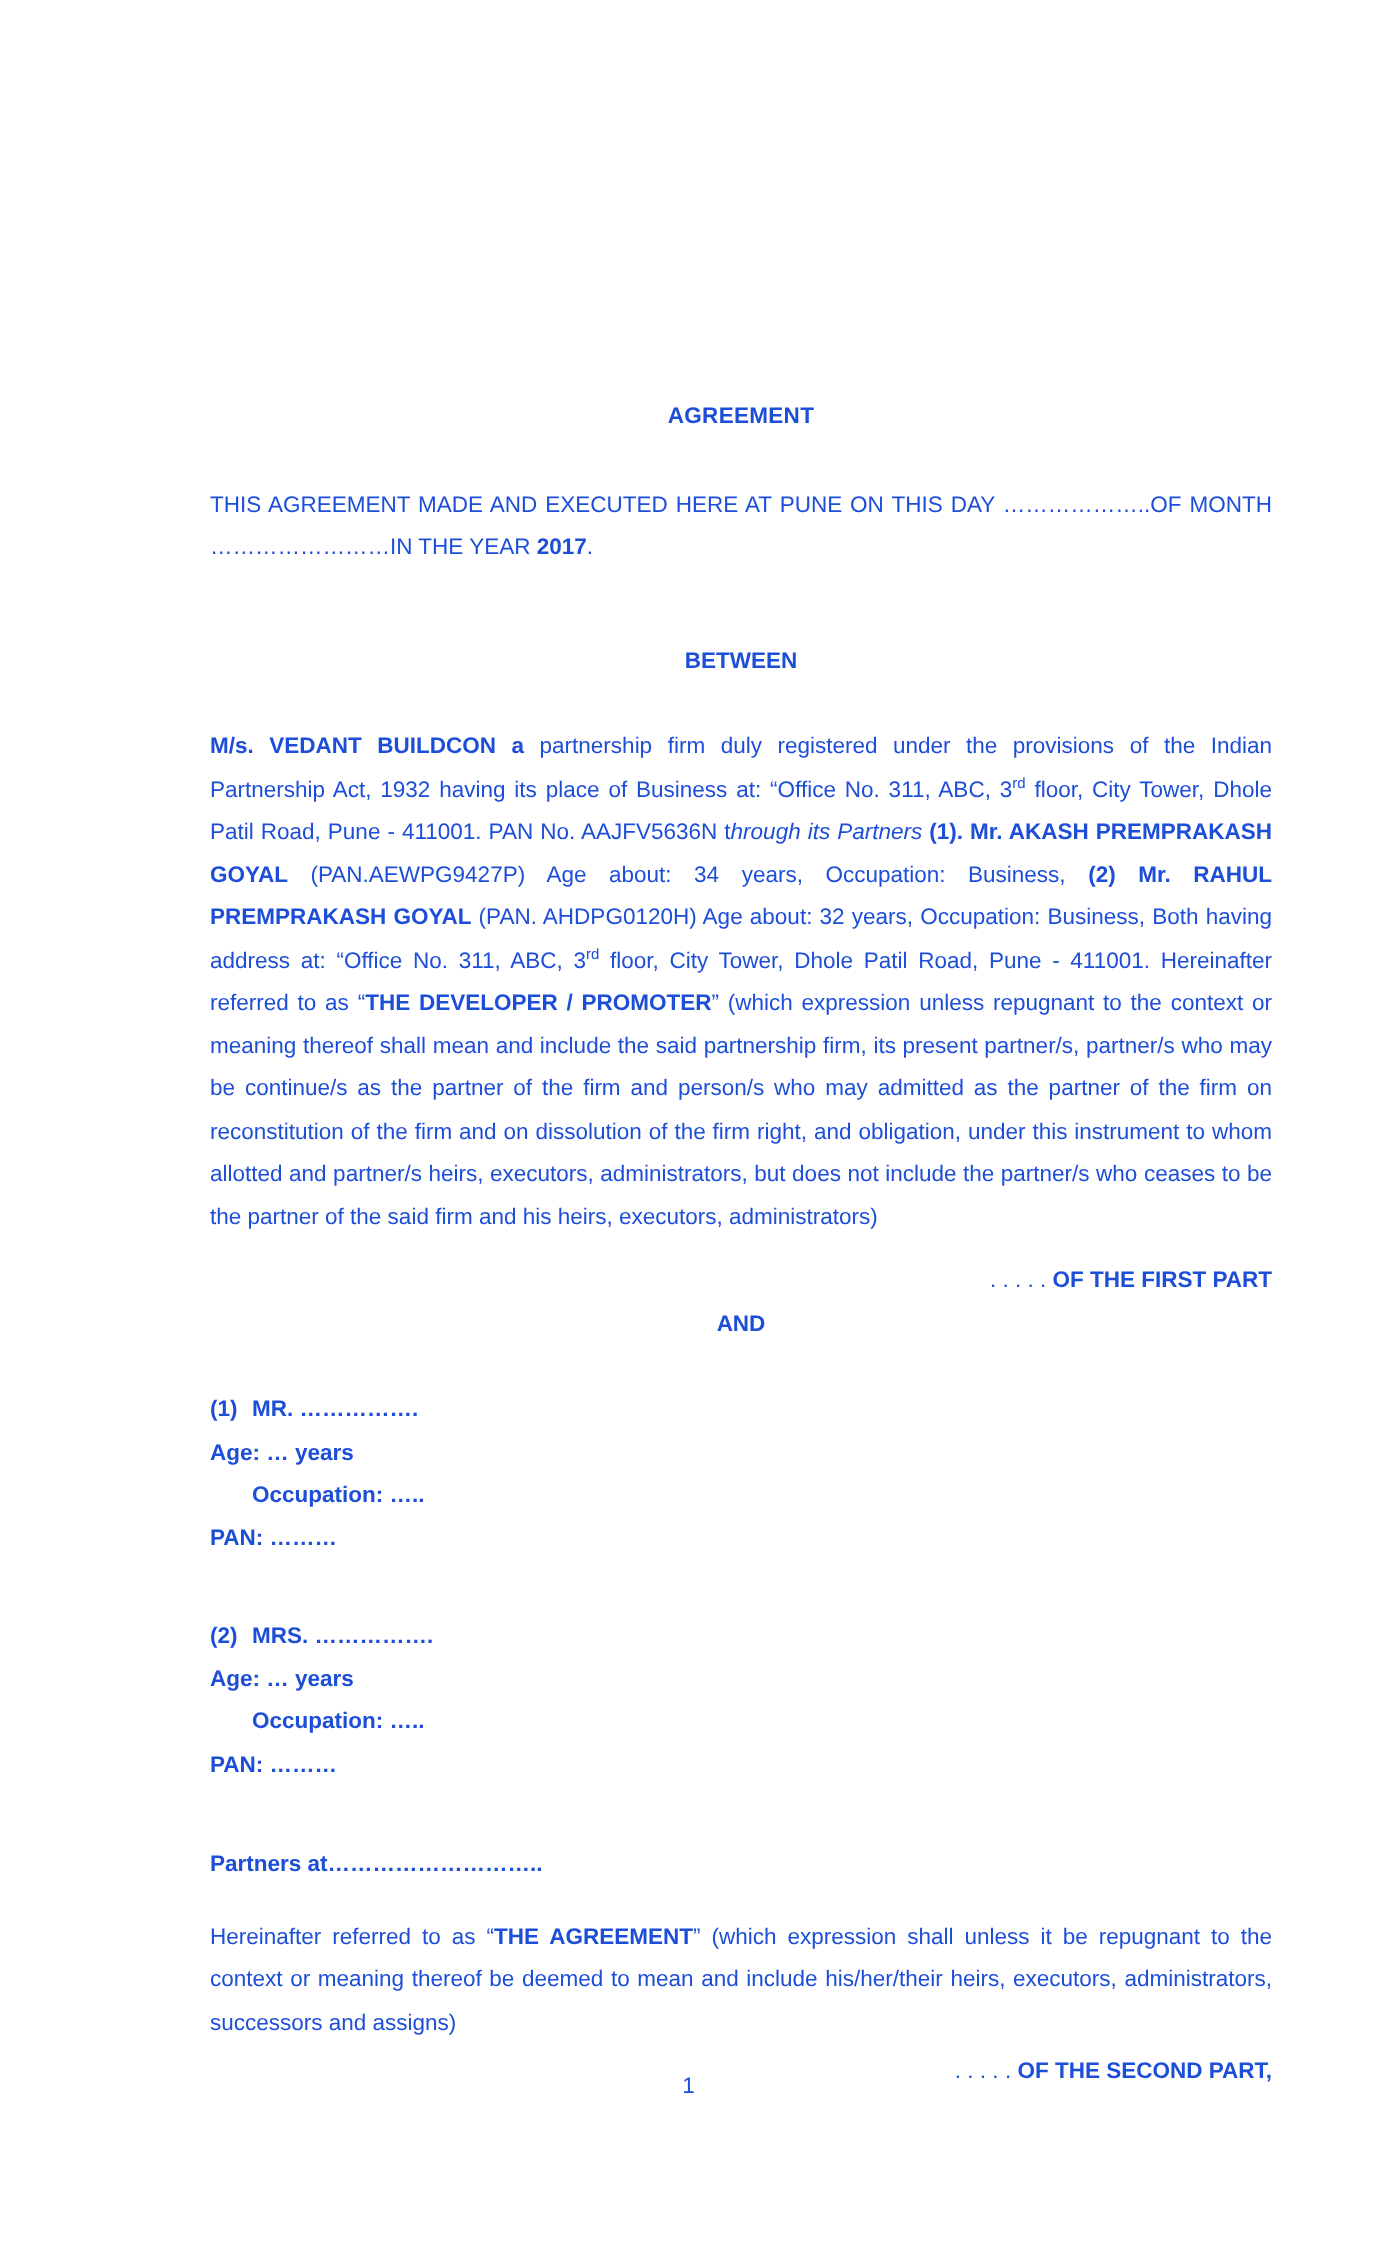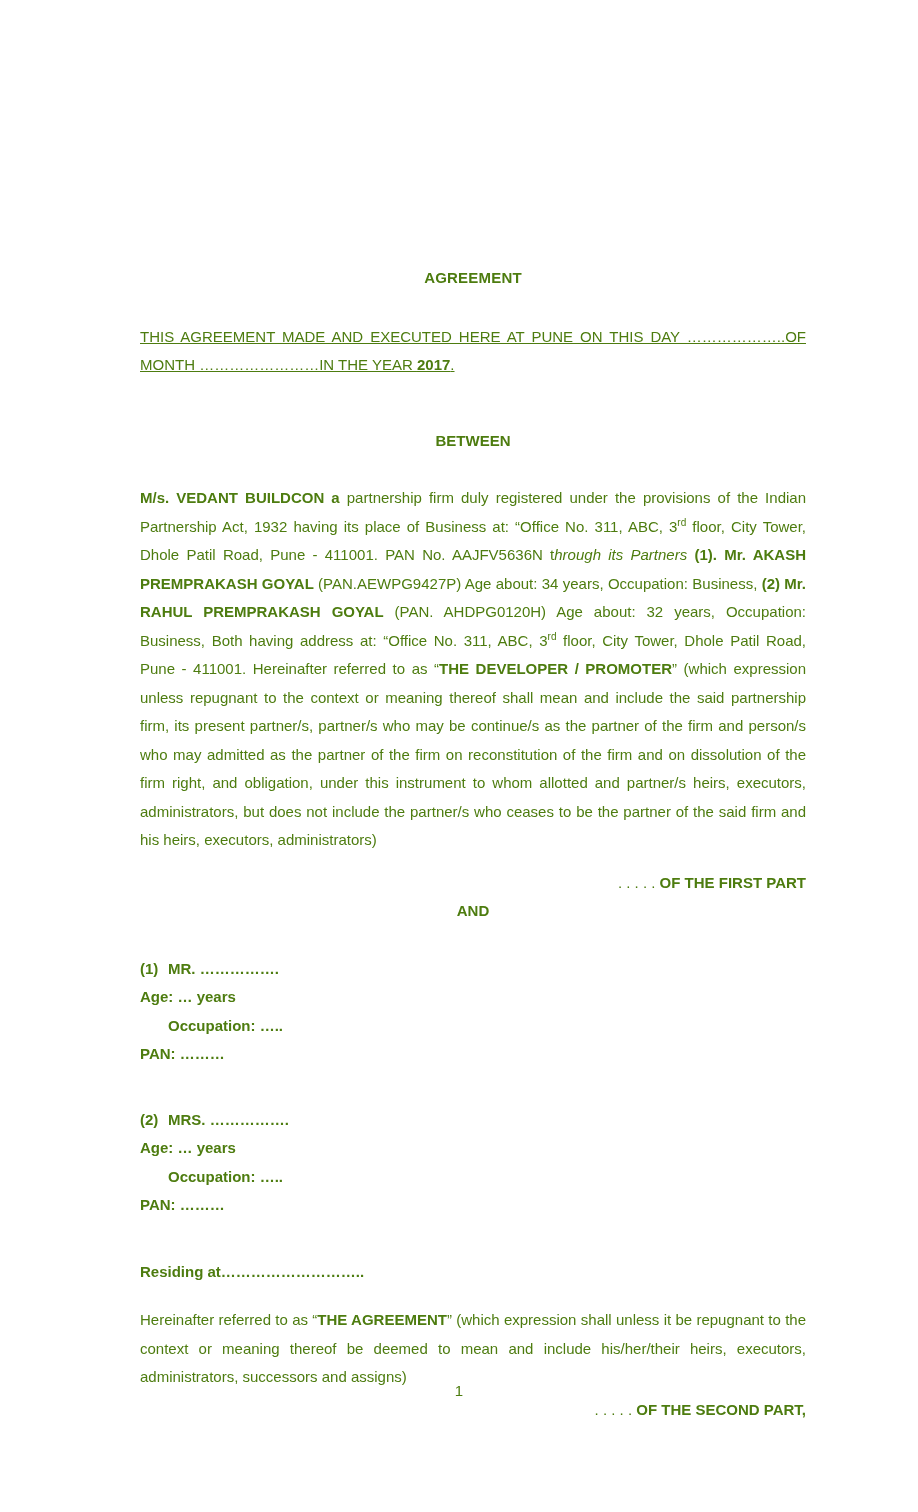--- a/index.html
+++ b/index.html
@@ -4,34 +4,34 @@
 <style>
   html, body { margin: 0; padding: 0; background: #ffffff; }
   .page {
     position: relative;
     width: 918px;
     height: 1512px;
     background: #ffffff;
     font-family: "Liberation Sans", sans-serif;
     font-size: 15px;
     line-height: 28.5px;
-    color: #4d7c0f;
+    color: #1d4ed8;
     box-sizing: border-box;
-    padding: 264px 112px 0 140px;
+    padding: 264px 70px 0 140px;
     overflow: hidden;
   }
   .b { font-weight: bold; }
   .i { font-style: italic; }
   sup { font-size: 10px; line-height: 0; vertical-align: super; }
   p, h1, h2 { margin: 0; font-size: 15px; font-weight: normal; }
   .center { text-align: center; }
   .right { text-align: right; }
   .justify { text-align: justify; }
   .title { font-weight: bold; margin-bottom: 30px; letter-spacing: 0.2px; }
-  .intro { margin-bottom: 32px; text-decoration: underline; }
+  .intro { margin-bottom: 32px; }
   .heading { font-weight: bold; margin-bottom: 29px; margin-top: 47px; }
   .first-part-line { margin-top: 14px; }
   .and-heading { font-weight: bold; margin-bottom: 0; }
   .parties { margin-top: 29px; }
   .party-row { display: flex; flex-direction: column; }
   .party-left { width: 435px; font-weight: bold; }
   .party-right { flex: 1; font-weight: bold; }
   .party-num { display: inline-block; width: 28px; }
   .party-indent { padding-left: 28px; }
   .party-gap { margin-top: 37px; }
@@ -86,21 +86,21 @@
         <div class="party-right">Age: … years</div>
       </div>
       <div class="party-row">
         <div class="party-left party-indent">Occupation: …..</div>
         <div class="party-right">PAN: ………</div>
       </div>
     </div>
 
   </div>
 
-  <p class="residing-line">Residing at………………………..</p>
+  <p class="residing-line">Partners at………………………..</p>
 
   <p class="justify purchasers"><span>Hereinafter referred to as “</span><span class="b">THE AGREEMENT</span><span>” (which expression shall unless it be repugnant to the context or meaning thereof be deemed to mean and include his/her/their heirs, executors, administrators, successors and assigns)</span></p>
 
   <p class="right second-part-line"><span>. . . . . </span><span class="b">OF THE SECOND PART,</span></p>
 
   <div class="page-number">1</div>
 
 </div>
 
 </body></html>

